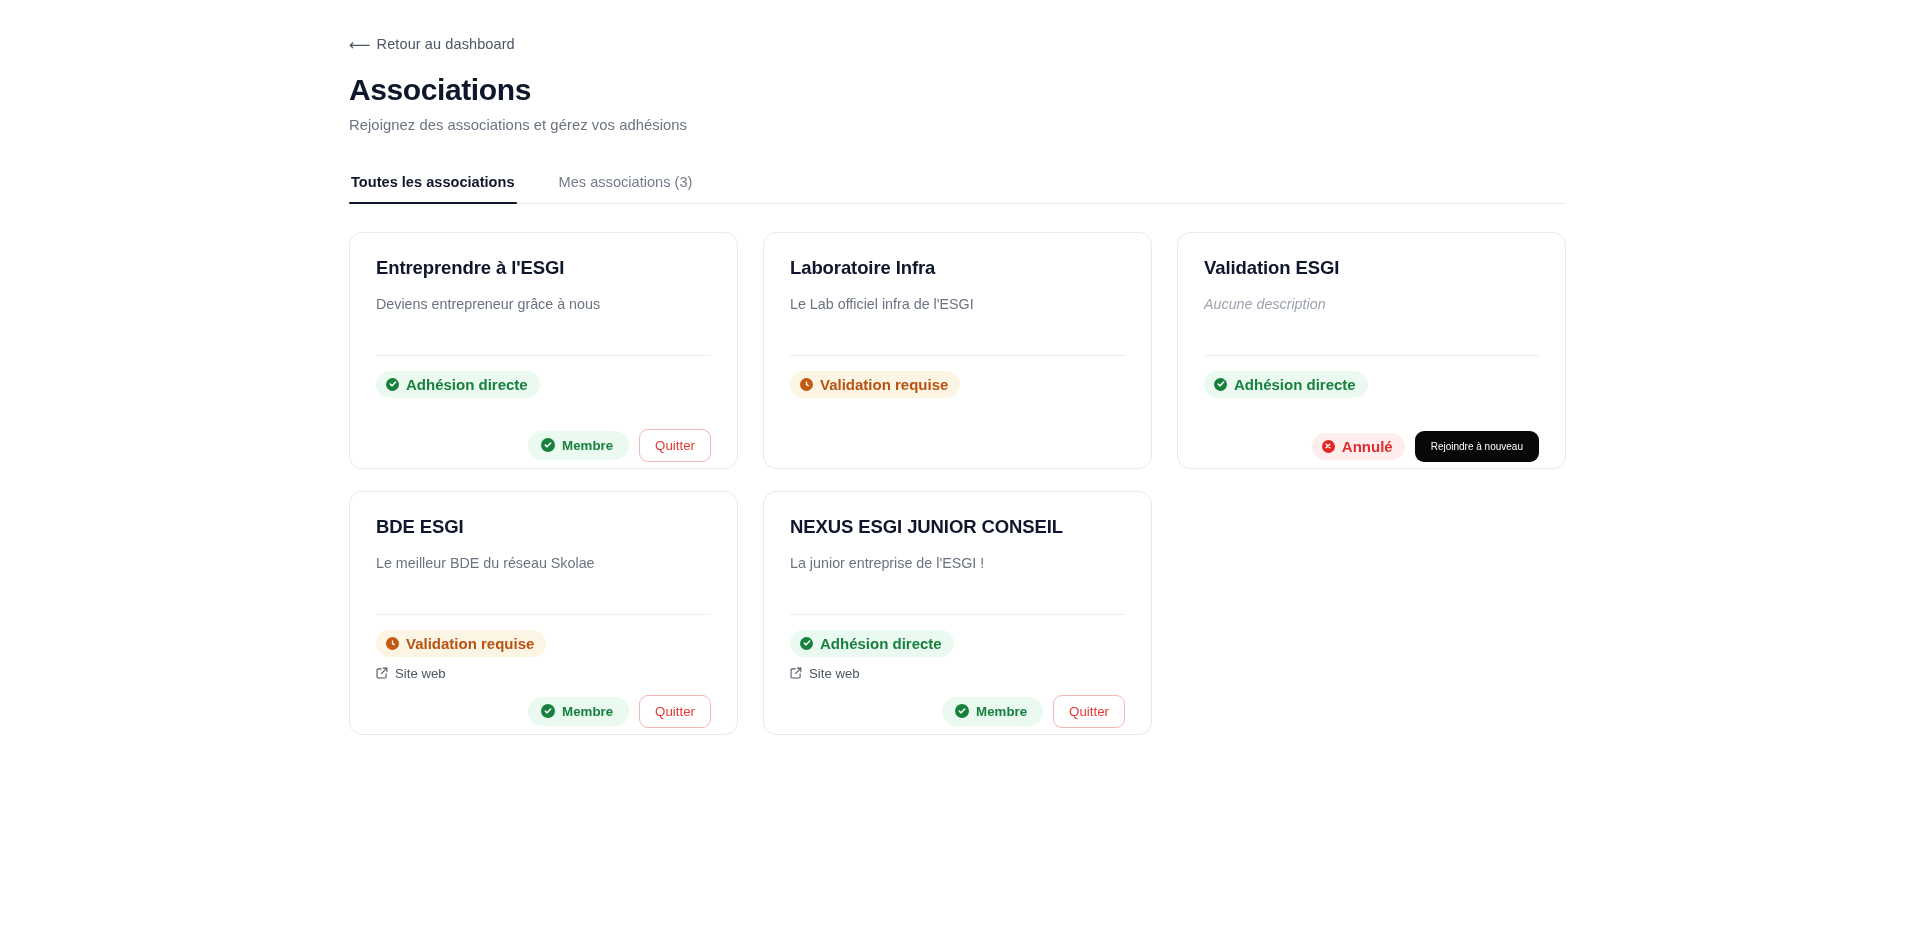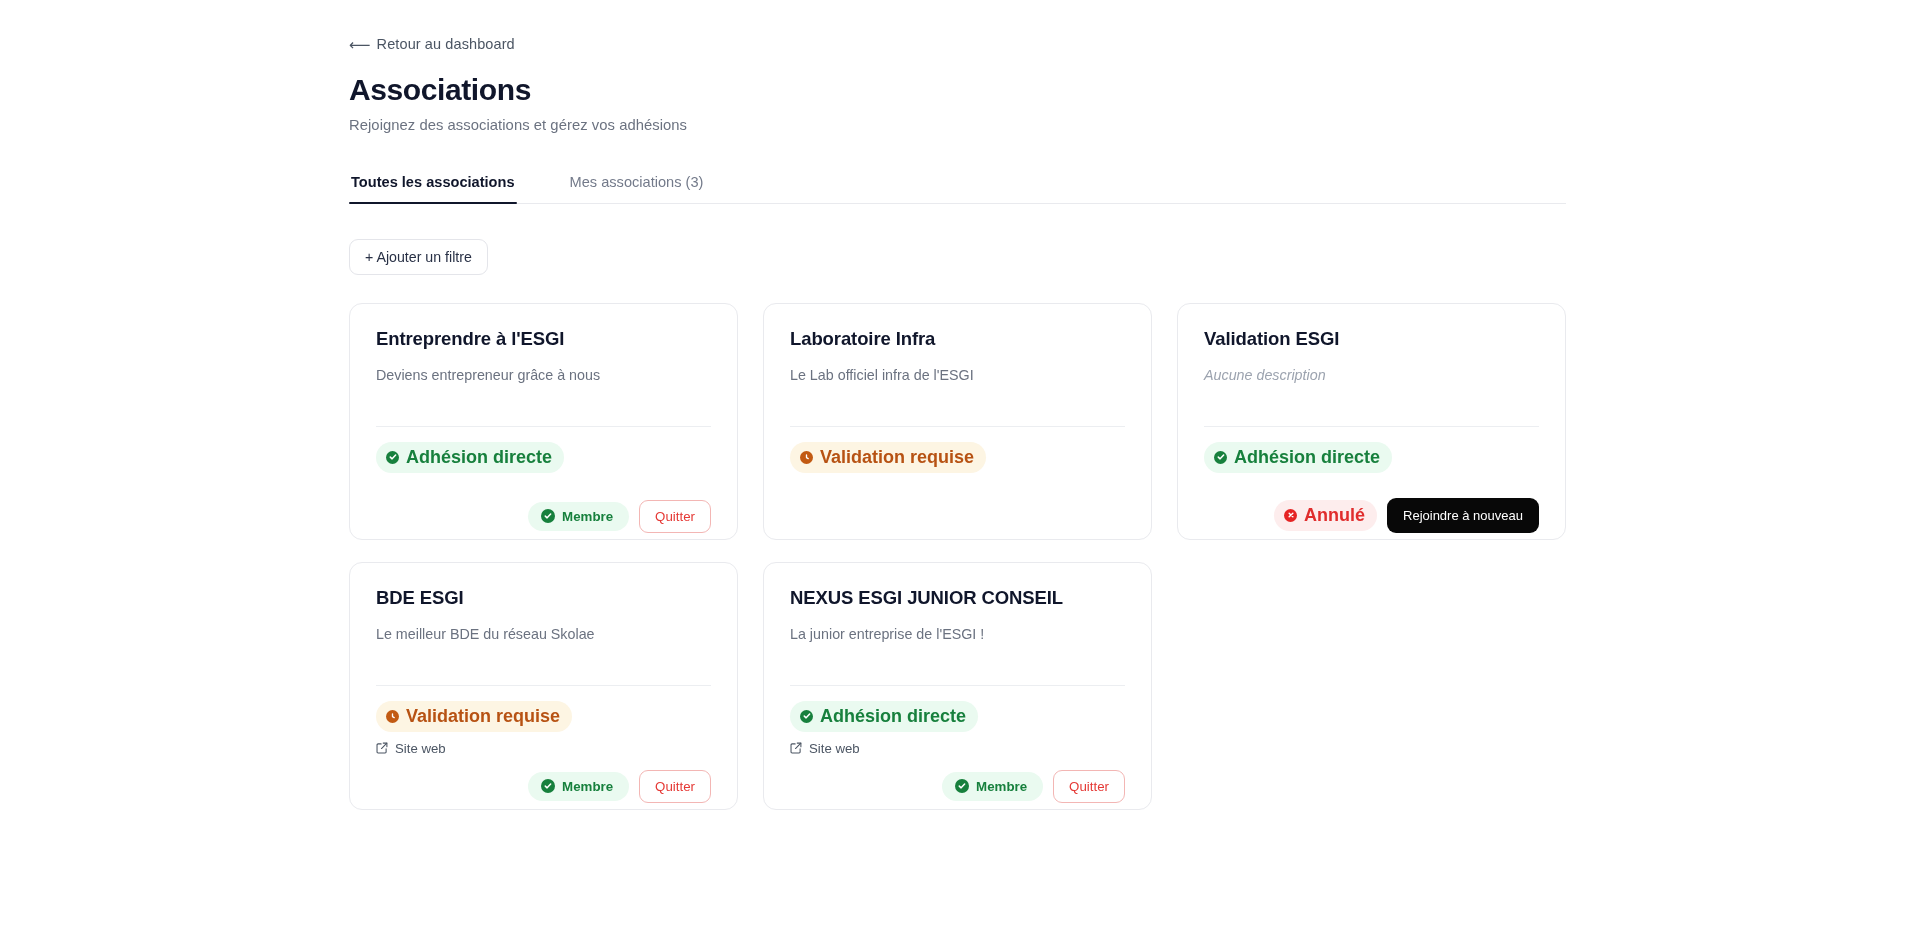--- a/index.html
+++ b/index.html
@@ -48,21 +48,21 @@
     font-size: 14.8px;
     color: #6b7280;
     letter-spacing: 0.05px;
   }
 
   
   .tabs {
     margin-top: 31px;
     display: flex;
     align-items: flex-end;
-    gap: 11px;
+    gap: 0;
     border-bottom: 1.5px solid #e9eaee;
     width: 1217px;
   }
   .tab {
     padding: 10px 2px 13px 2px;
     margin-right: 40px;
     font-size: 14.6px;
     color: #737a8a;
     cursor: pointer;
     position: relative;
@@ -142,21 +142,21 @@
     gap: 9px;
   }
 
   
   .badge {
     display: inline-flex;
     align-items: center;
     gap: 7px;
     padding: 5px 12px 5px 10px;
     border-radius: 999px;
-    font-size: 18px;
+    font-size: 15px;
     font-weight: 700;
     white-space: nowrap;
   }
   .badge.green { background: #eafaf0; color: #17803d; }
   .badge.amber { background: #fdf5e3; color: #b75213; }
   .badge.red   { background: #fdeded; color: #e02d2d; }
 
   .badge-ico {
     width: 13px; height: 13px;
     border-radius: 50%;
@@ -199,21 +199,21 @@
   }
   .btn-dark {
     background: #080808;
     color: #ffffff;
     border: none;
     font-size: 14.4px;
     font-weight: 400;
     padding: 11px 20px;
   }
   .btn-dark.small {
-    font-size: 13px;
+    font-size: 10px;
     padding: 10px 16px;
   }
   .btn-outline-red {
     background: #fff;
     color: #e53935;
     border: 1.2px solid #f3b6b4;
     font-size: 13.3px;
     padding: 8px 15px;
   }
   .member-pill {
@@ -241,23 +241,20 @@
     </a>
 
     <h1 class="page-title">Associations</h1>
     <p class="page-subtitle">Rejoignez des associations et gérez vos adhésions</p>
 
     <div class="tabs">
       <div class="tab active">Toutes les associations</div>
       <div class="tab">Mes associations (3)</div>
     </div>
 
-    <div class="filter-row">
-      <button class="filter-btn">+ Ajouter un filtre</button>
-    </div>
 
     <div class="grid">
         <div class="card">
           <div class="card-title">Entreprendre à l'ESGI</div>
           <div class="card-desc">Deviens entrepreneur grâce à nous</div>
           <div class="card-divider"></div>
           <div class="card-meta">
             <span class="badge green">
               <span class="badge-ico">
                 <svg width="8" height="8" viewBox="0 0 10 10">

